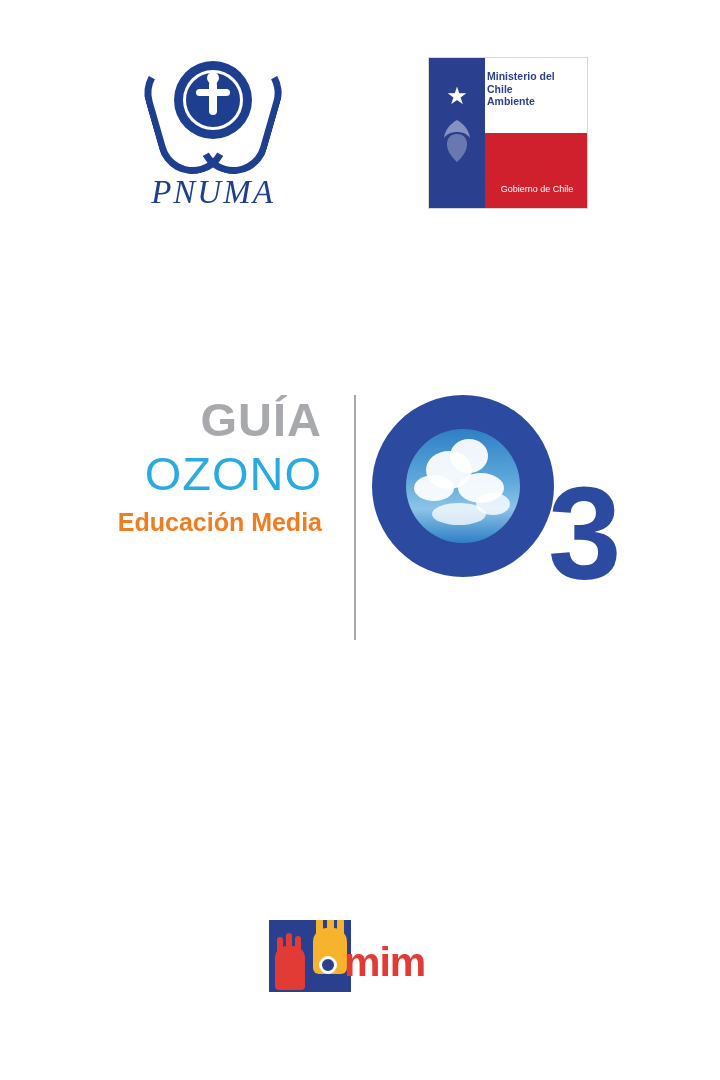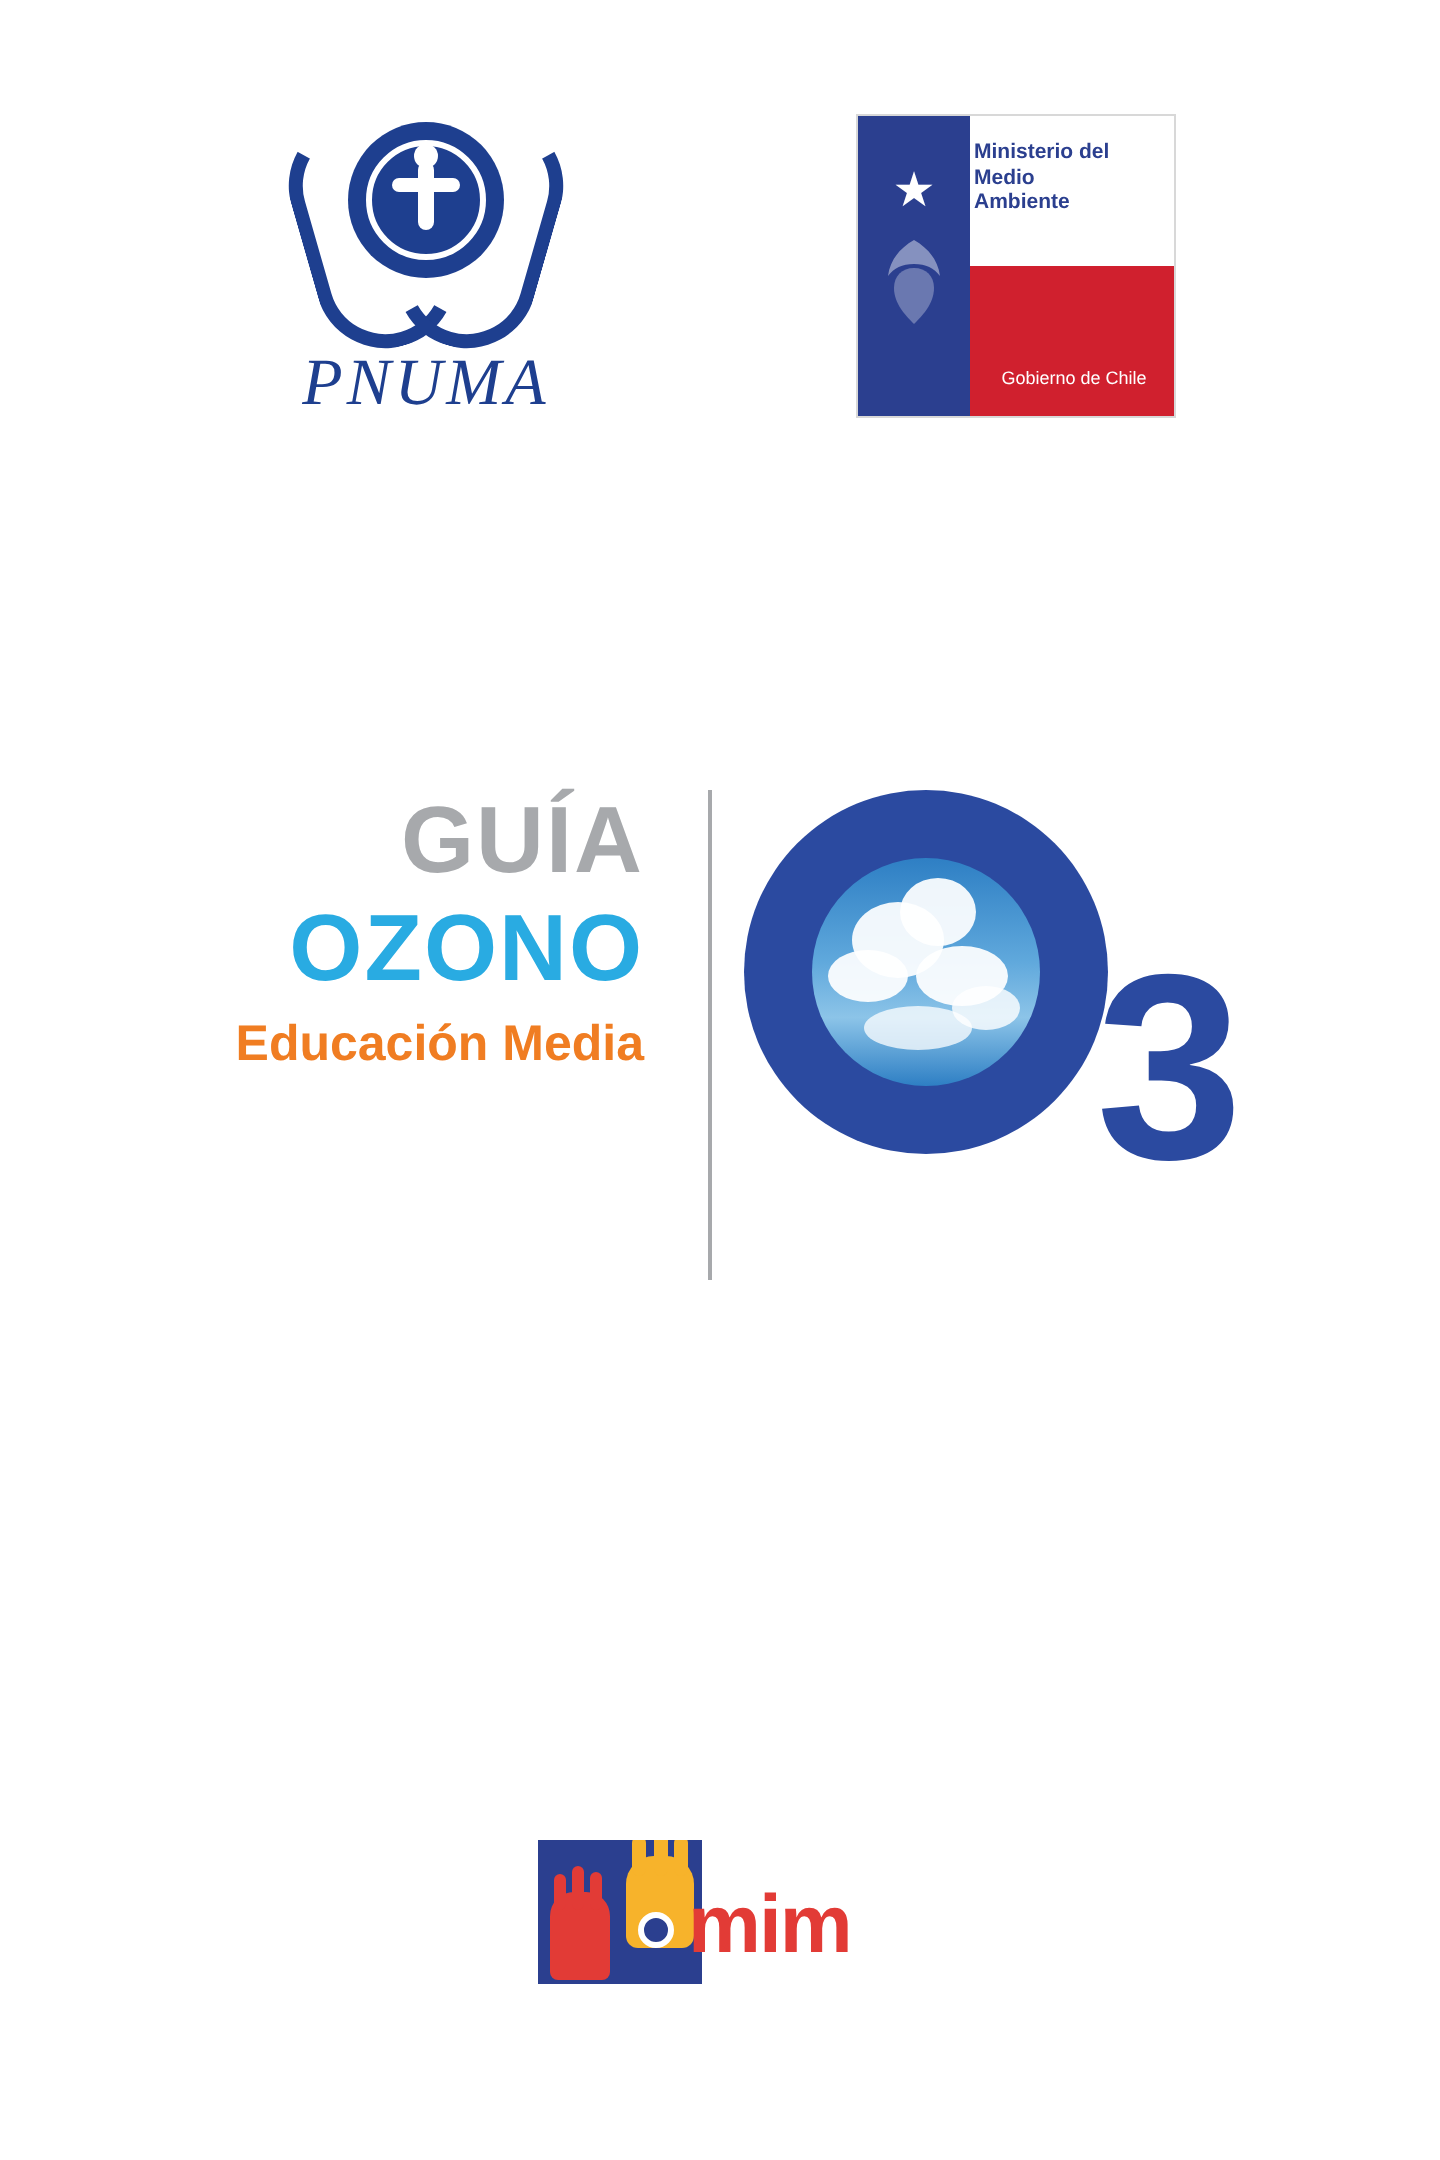--- a/index.html
+++ b/index.html
@@ -212,21 +212,21 @@
   }
   .t-educativa {
     font-size: 47px;
     font-weight: bold;
     color: #a7a9ac;
     letter-spacing: 1px;
     line-height: 52px;
   }
   .t-ozono {
     font-size: 47px;
-    font-weight: bold;
+    font-weight: normal;
     color: #29abe2;
     letter-spacing: 1px;
     line-height: 58px;
   }
   .t-media {
     font-size: 25px;
     font-weight: bold;
     color: #f07d22;
     line-height: 38px;
     padding-left: 28px;
@@ -437,21 +437,21 @@
     <div class="min-right-bot"></div>
     <div class="min-left">
       <div class="star">★</div>
       <svg class="condor" viewBox="0 0 40 48">
         <path d="M20 4 C13 8 8 14 7 22 C10 18 14 16 20 16 C26 16 30 18 33 22 C32 14 27 8 20 4 Z" fill="#ffffff" opacity="0.5"></path>
         <path d="M20 18 C14 18 10 22 10 28 C10 36 16 42 20 46 C24 42 30 36 30 28 C30 22 26 18 20 18 Z" fill="#ffffff" opacity="0.35"></path>
       </svg>
     </div>
     <div class="min-title">
       <div>Ministerio del</div>
-      <div>Medio</div>
+      <div>Chile</div>
       <div>Ambiente</div>
     </div>
     <div class="min-gob">Gobierno de Chile</div>
   </div>
 </div>
 
 <div class="title-block">
 
   <div class="title-left">
     <div class="t-guia">GUÍA</div>

